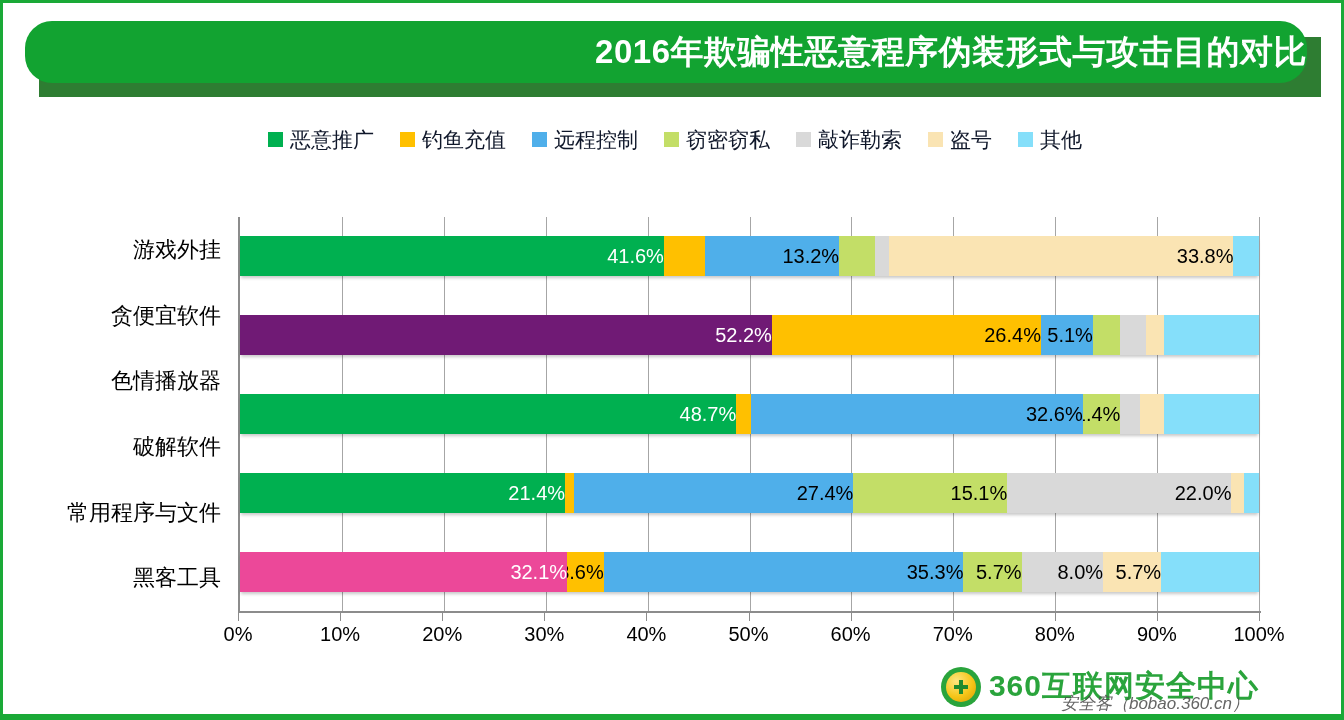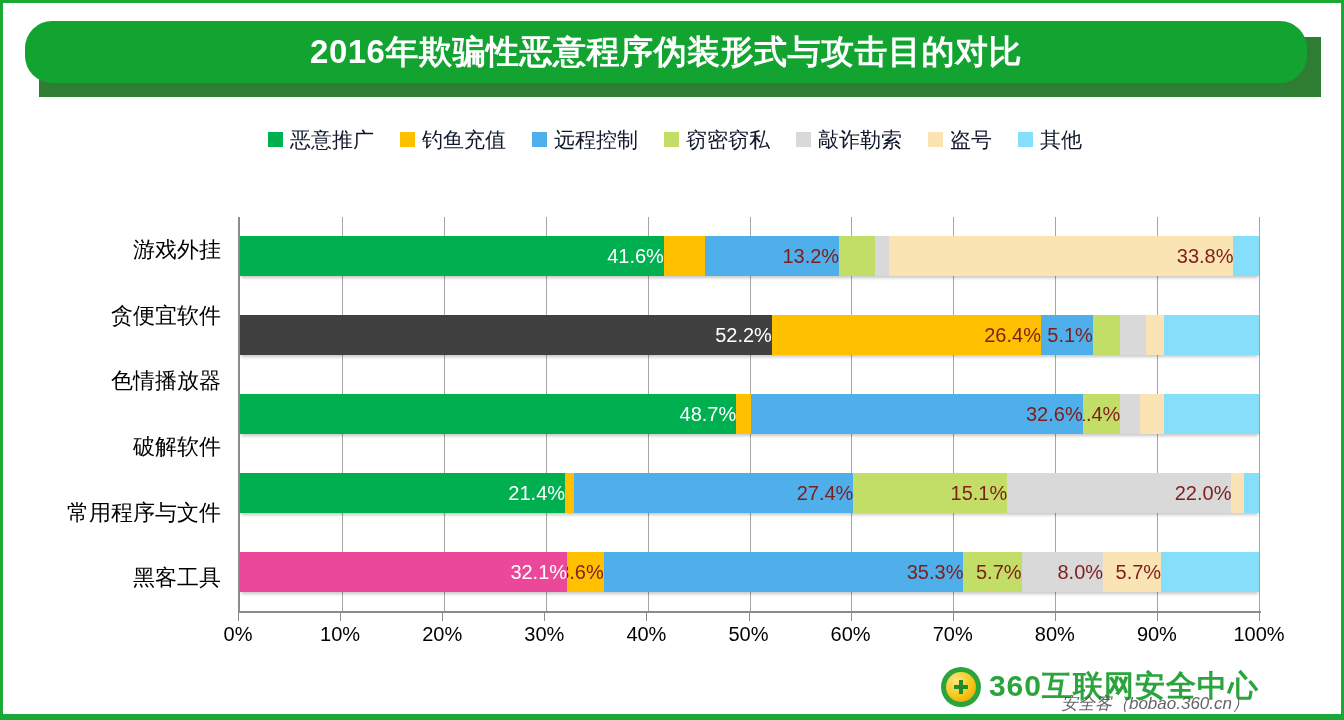--- a/index.html
+++ b/index.html
@@ -39,21 +39,21 @@
   }
   .title-bar {
     position: absolute;
     left: 0;
     top: 0;
     width: 1282px;
     height: 62px;
     background: #12a331;
     display: flex;
     align-items: center;
-    justify-content: center;
+    justify-content: flex-end;
     border-radius: 27px;
   }
   .title-text {
     color: #ffffff;
     font-size: 33px;
     font-weight: bold;
     letter-spacing: 0.5px;
     white-space: nowrap;
   }
 
@@ -173,21 +173,21 @@
   .seg {
     height: 100%;
     display: flex;
     align-items: center;
     justify-content: flex-end;
     overflow: hidden;
     font-size: 20px;
     line-height: 1;
     white-space: nowrap;
   }
-  .seg.dark-text { color: #7f1d1d; }
+  .seg.dark-text { color: #000000; }
   .seg.light-text { color: #ffffff; }
 
   
   .xaxis {
     position: absolute;
     left: 235px;
     top: 410px;
     width: 1021px;
     height: 40px;
   }
@@ -363,21 +363,21 @@
               <div class="seg dark-text" style="width: 3.5%; background: rgb(195, 222, 103);"></div>
               <div class="seg dark-text" style="width: 1.4%; background: rgb(217, 217, 217);"></div>
               <div class="seg dark-text" style="width: 33.8%; background: rgb(250, 228, 179);">
                 <span>33.8%</span>
               </div>
               <div class="seg dark-text" style="width: 2.5%; background: rgb(133, 223, 250);"></div>
             </div>
           </div>
           <div class="row">
             <div class="bar">
-              <div class="seg light-text" style="width: 52.2%; background: #404040; padding-left: 21px;">
+              <div class="seg light-text" style="width: 52.2%; background: #701a75; padding-left: 21px;">
                 <span>52.2%</span>
               </div>
               <div class="seg dark-text" style="width: 26.4%; background: rgb(255, 192, 0);">
                 <span>26.4%</span>
               </div>
               <div class="seg dark-text" style="width: 5.1%; background: rgb(79, 175, 234);">
                 <span>5.1%</span>
               </div>
               <div class="seg dark-text" style="width: 2.7%; background: rgb(195, 222, 103);"></div>
               <div class="seg dark-text" style="width: 2.5%; background: rgb(217, 217, 217);"></div>

